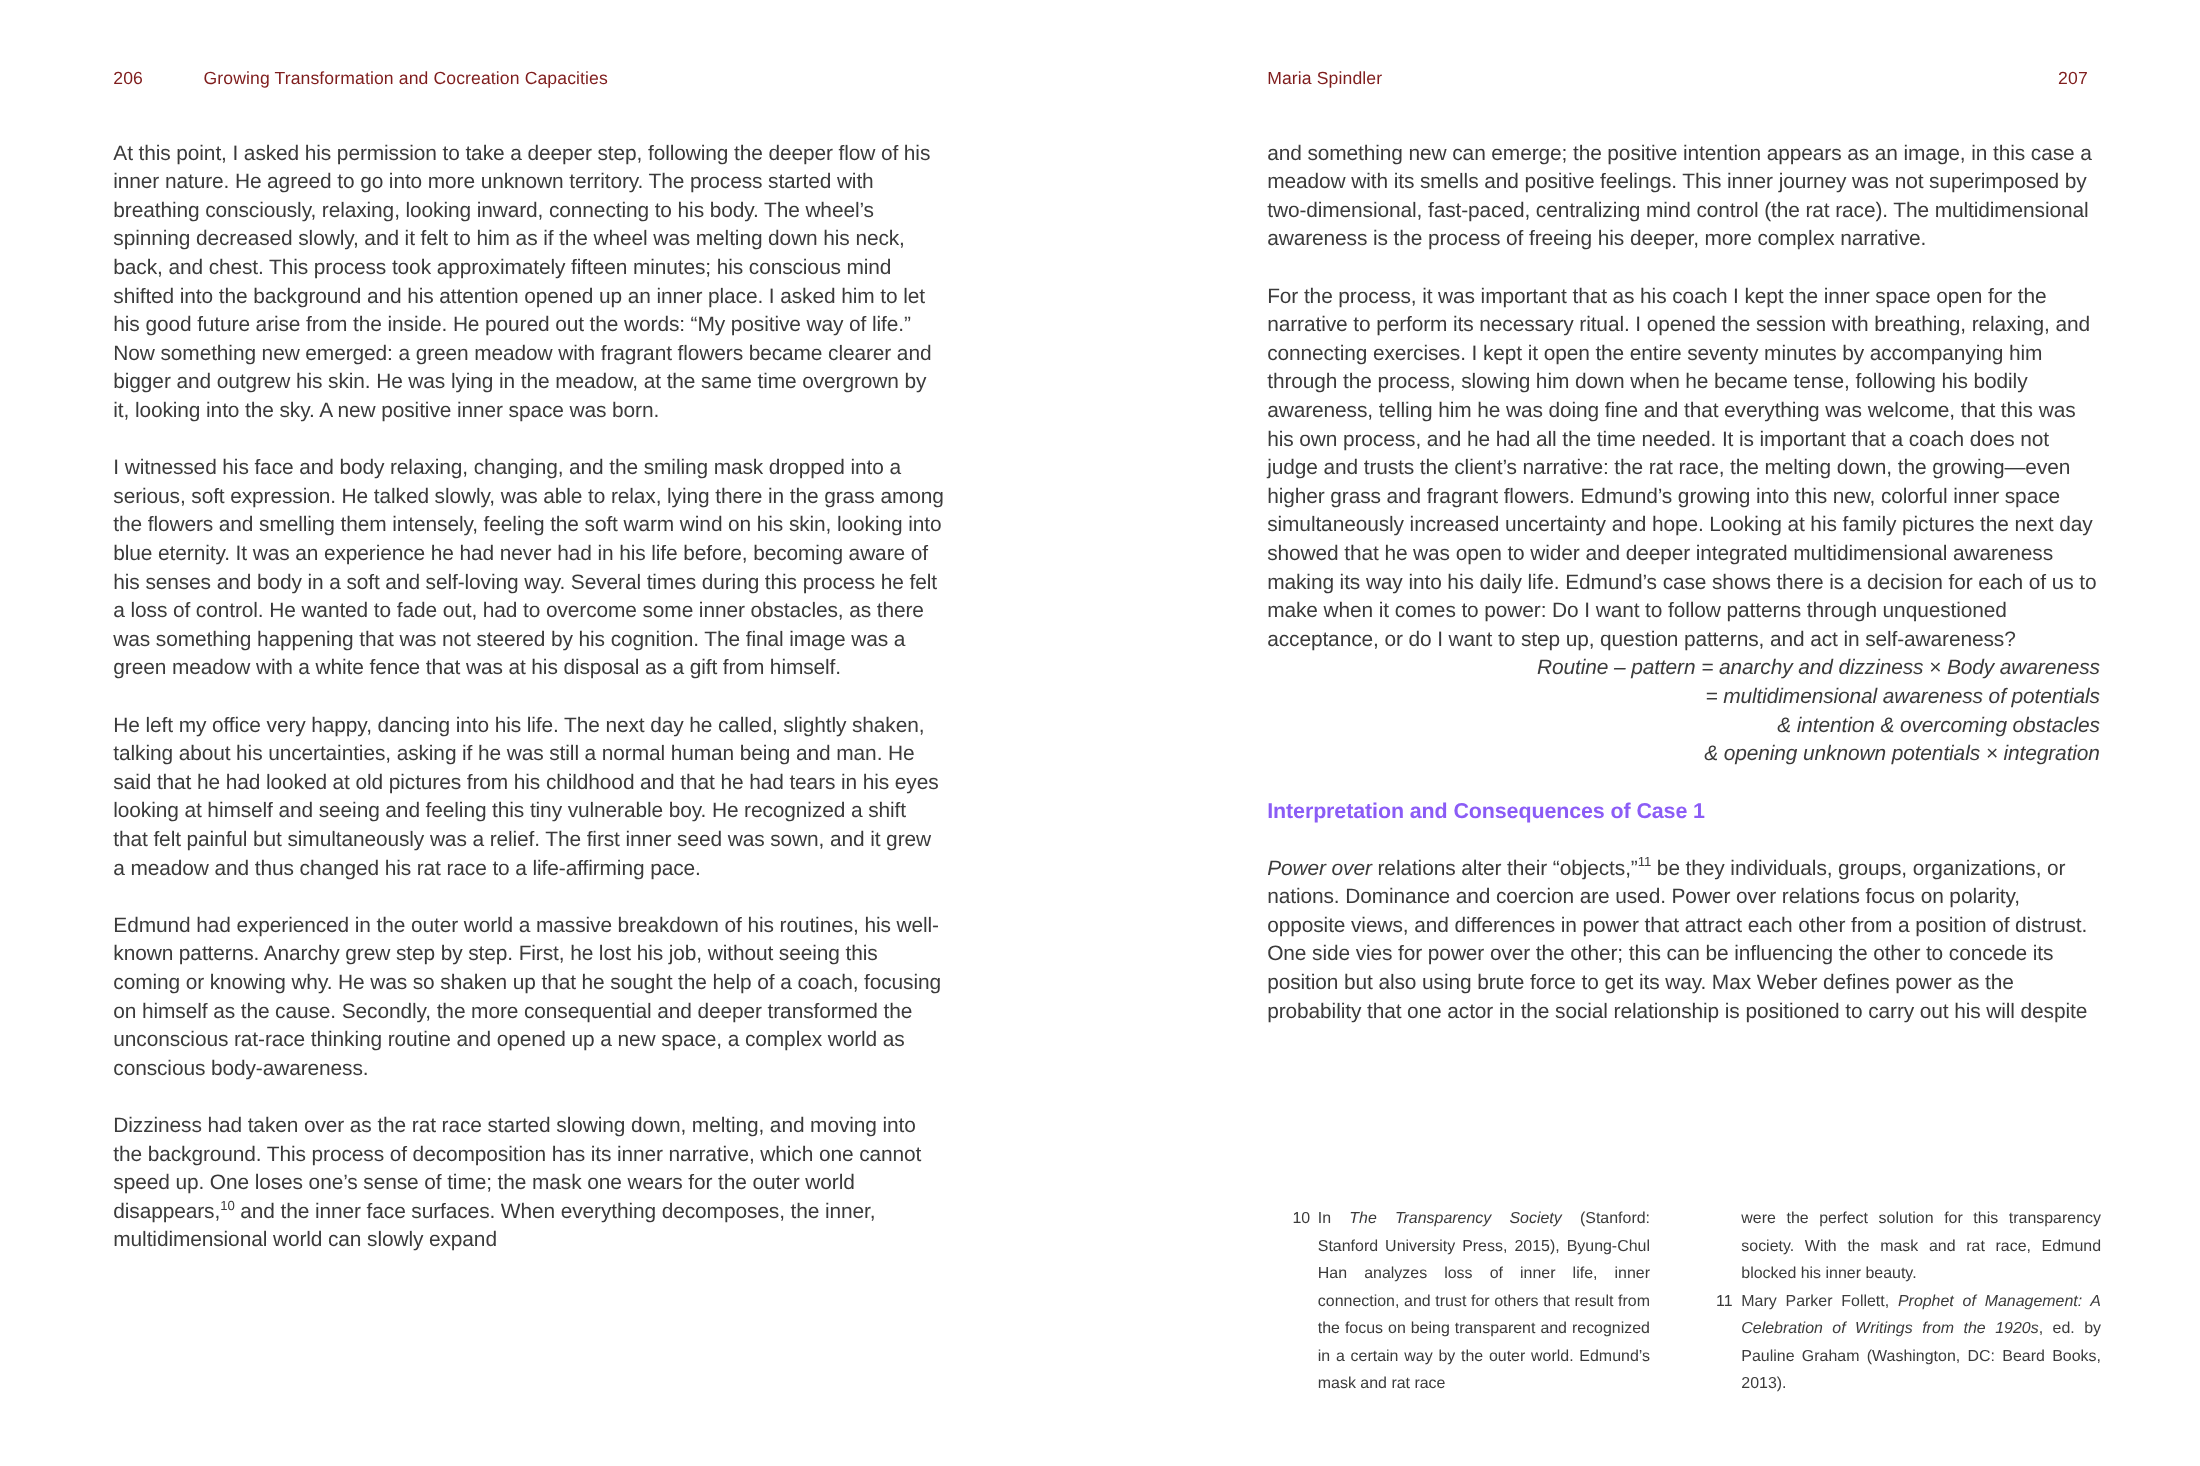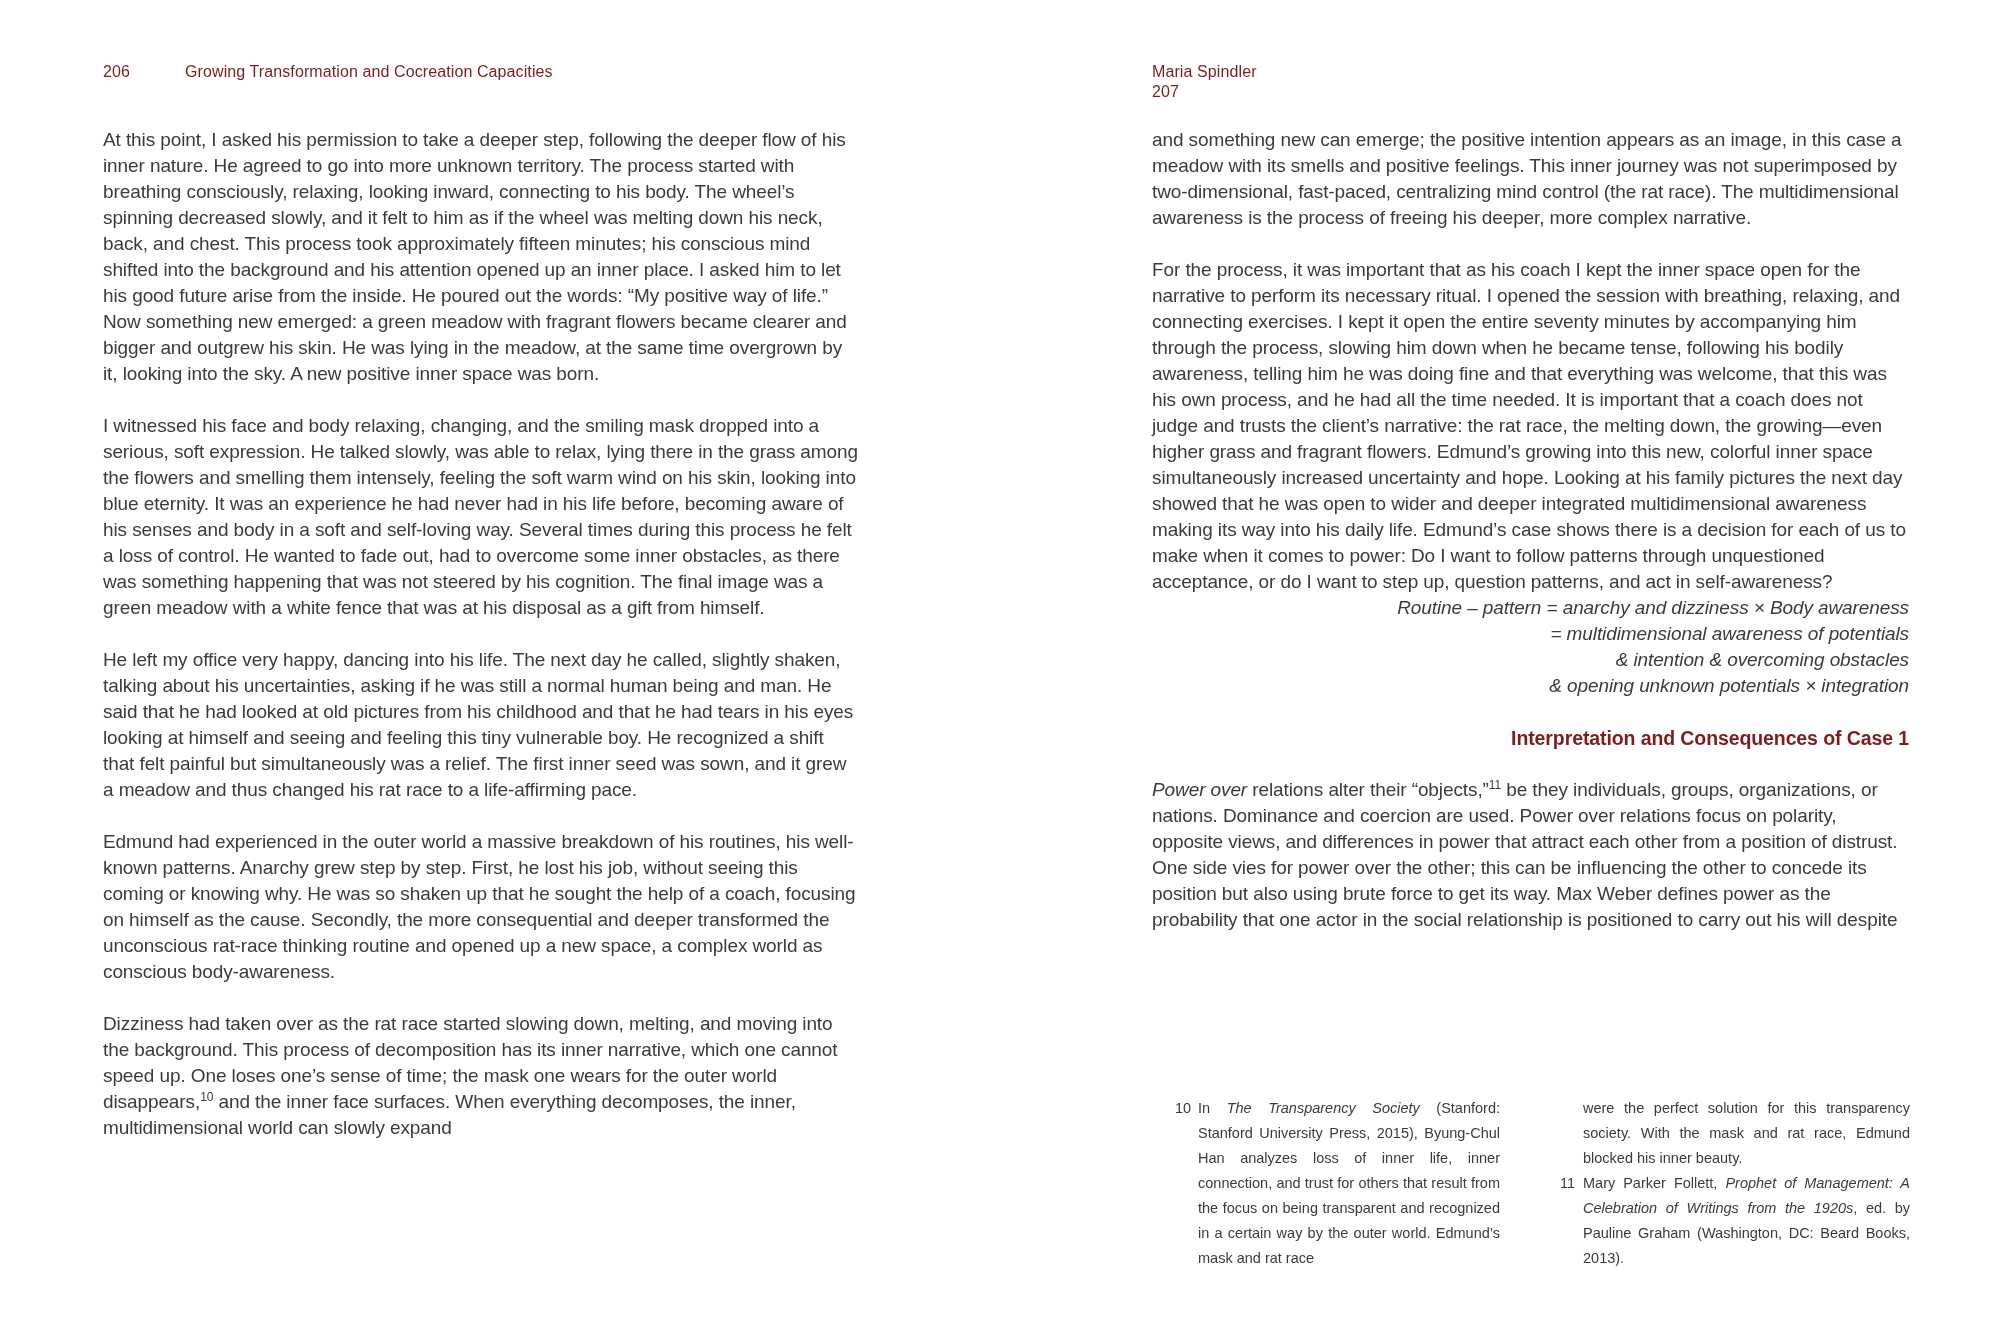--- a/index.html
+++ b/index.html
@@ -19,21 +19,21 @@
     position: absolute;
     top: 62px;
     font-size: 16px;
     line-height: 20px;
     letter-spacing: 0.1px;
     color: #7f1d1d;
     white-space: nowrap;
   }
   .head-left { left: 103px; }
   .head-left .page-num { display: inline-block; min-width: 82px; }
-  .head-right { left: 1152px; width: 746px; display: flex; justify-content: space-between; flex-direction: column; }
+  .head-right { left: 1152px; width: 746px; display: flex; justify-content: space-between; }
 
   
   .body-col {
     position: absolute;
     top: 127px;
     font-size: 19px;
     line-height: 26px;
     letter-spacing: -0.1px;
     text-align: left;
   }
@@ -52,22 +52,21 @@
     text-align: right;
     font-style: italic;
     line-height: 26px;
   }
 
   .section-heading {
     font-size: 19.5px;
     font-weight: bold;
     line-height: 26px;
     margin: 0 0 26px 0;
-    color: #7f1d1d;
-    text-align: right;
+    color: #8b5cf6;
   }
 
   
   .footnotes {
     position: absolute;
     left: 1152px;
     top: 1096px;
     width: 757px;
     height: 190px;
     font-size: 14.5px;

